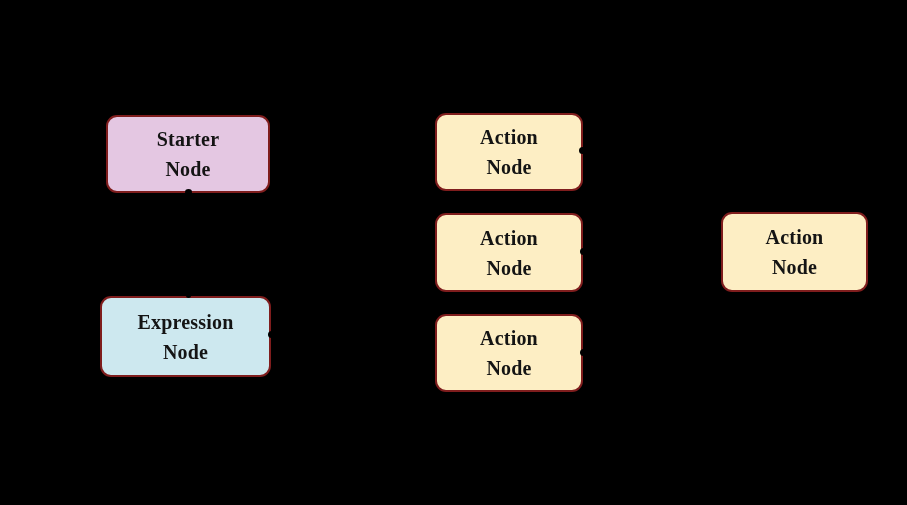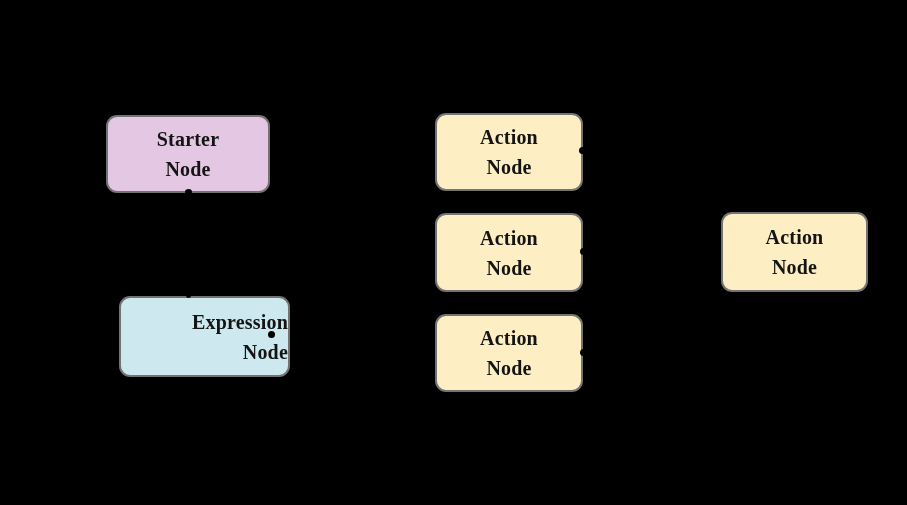--- a/index.html
+++ b/index.html
@@ -12,38 +12,38 @@
     width: 907px;
     height: 505px;
     background: #000000;
     overflow: hidden;
     font-family: "Liberation Serif", "DejaVu Serif", serif;
   }
   .node {
     position: absolute;
     box-sizing: border-box;
     border-radius: 11px;
-    border: 2px solid #737373;
+    border: 2px solid #7f1d1d;
     display: flex;
     flex-direction: column;
     align-items: center;
     justify-content: center;
     text-align: center;
   }
   .node .line {
     display: block;
     font-weight: bold;
     font-size: 20px;
     line-height: 30px;
     color: #141414;
     letter-spacing: 0.2px;
   }
   
   .pos-starter    { left: 106px; top: 115px; width: 164px; height: 78px; }
-  .pos-expression { left: 119px; top: 296px; width: 171px; height: 81px; align-items: flex-end; }
+  .pos-expression { left: 100px; top: 296px; width: 171px; height: 81px; }
   .pos-action-1   { left: 435px; top: 113px; width: 148px; height: 78px; }
   .pos-action-2   { left: 435px; top: 213px; width: 148px; height: 79px; }
   .pos-action-3   { left: 435px; top: 314px; width: 148px; height: 78px; }
   .pos-action-4   { left: 721px; top: 212px; width: 147px; height: 80px; }
   
   .dot {
     position: absolute;
     background: #000000;
     border-radius: 50%;
   }

